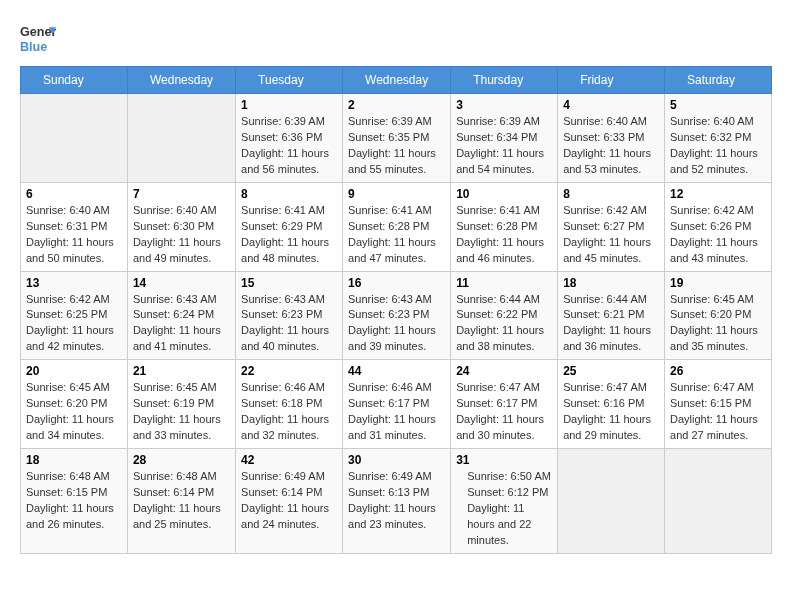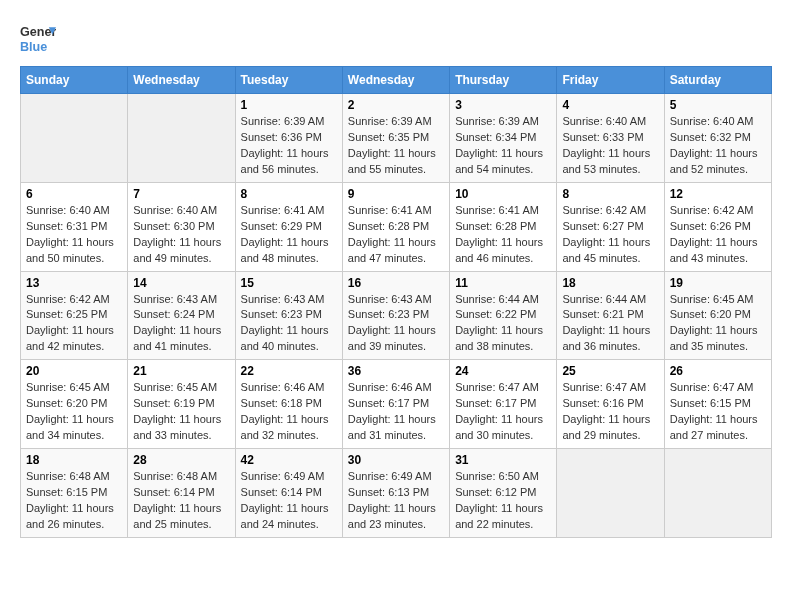--- a/index.html
+++ b/index.html
@@ -39,23 +39,23 @@
     }
     table {
       width: 100%;
       border-collapse: collapse;
       font-size: 10px;
     }
     thead tr th {
       background-color: #4a90d9;
       color: white;
       text-align: left;
-      padding: 6px 5px;
+      padding: 6px 22px;
       font-size: 12px;
-      font-weight: bold;
+      font-weight: normal;
       border: 1px solid #3a7fc8;
     }
     tbody tr td {
       border: 1px solid #ccc;
       vertical-align: top;
       padding: 4px 5px;
       width: 107px;
       min-height: 70px;
       background: #fff;
     }
@@ -242,21 +242,21 @@
 Sunset: 6:19 PM
 Daylight: 11 hours and 33 minutes.</div>
         </td>
         <td>
           <span class="day-num">22</span>
           <div class="day-info" style="white-space: pre-line;">Sunrise: 6:46 AM
 Sunset: 6:18 PM
 Daylight: 11 hours and 32 minutes.</div>
         </td>
         <td>
-          <span class="day-num">36</span>
+          <span class="day-num">44</span>
           <div class="day-info" style="white-space: pre-line;">Sunrise: 6:46 AM
 Sunset: 6:17 PM
 Daylight: 11 hours and 31 minutes.</div>
         </td>
         <td>
           <span class="day-num">24</span>
           <div class="day-info" style="white-space: pre-line;">Sunrise: 6:47 AM
 Sunset: 6:17 PM
 Daylight: 11 hours and 30 minutes.</div>
         </td>
@@ -293,21 +293,21 @@
 Daylight: 11 hours and 24 minutes.</div>
         </td>
         <td>
           <span class="day-num">30</span>
           <div class="day-info" style="white-space: pre-line;">Sunrise: 6:49 AM
 Sunset: 6:13 PM
 Daylight: 11 hours and 23 minutes.</div>
         </td>
         <td>
           <span class="day-num">31</span>
-          <div class="day-info" style="white-space: pre-line;">Sunrise: 6:50 AM
+          <div class="day-info" style="white-space: pre-line; margin-left: 11px;">Sunrise: 6:50 AM
 Sunset: 6:12 PM
 Daylight: 11 hours and 22 minutes.</div>
         </td>
         <td class="empty"></td>
         <td class="empty"></td>
       </tr>
     </tbody>
 </table>
 
 </body></html>

